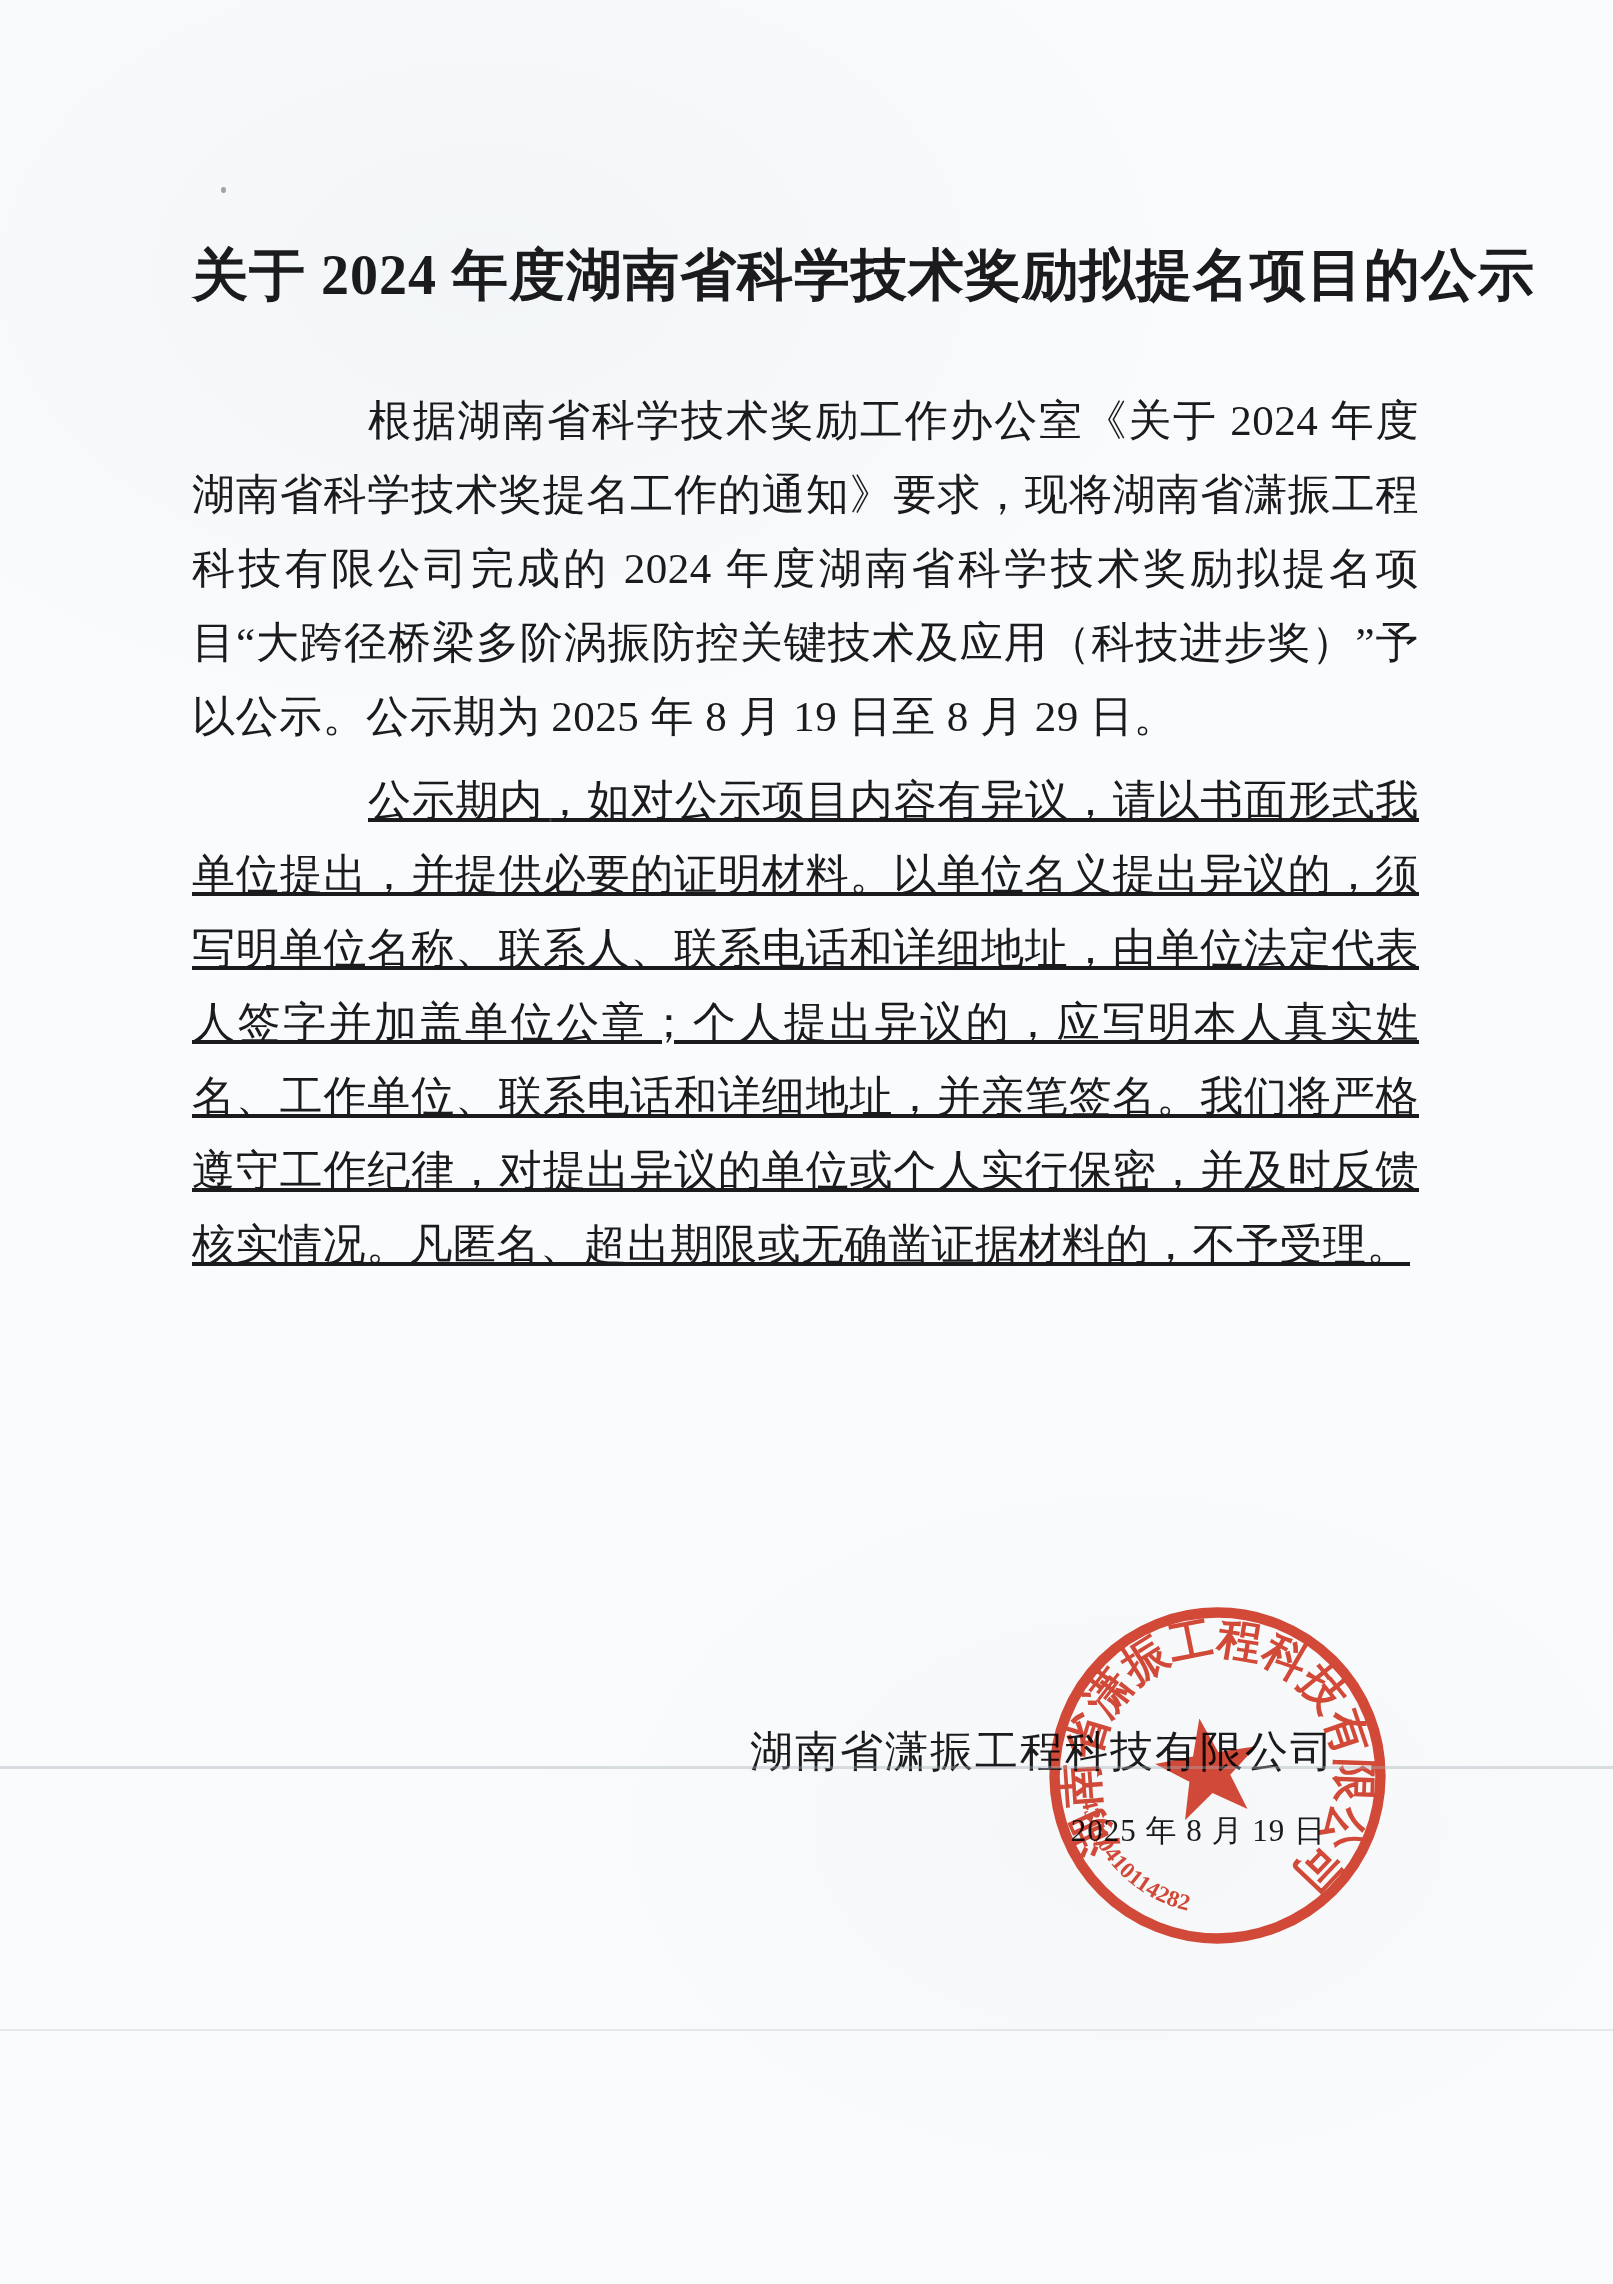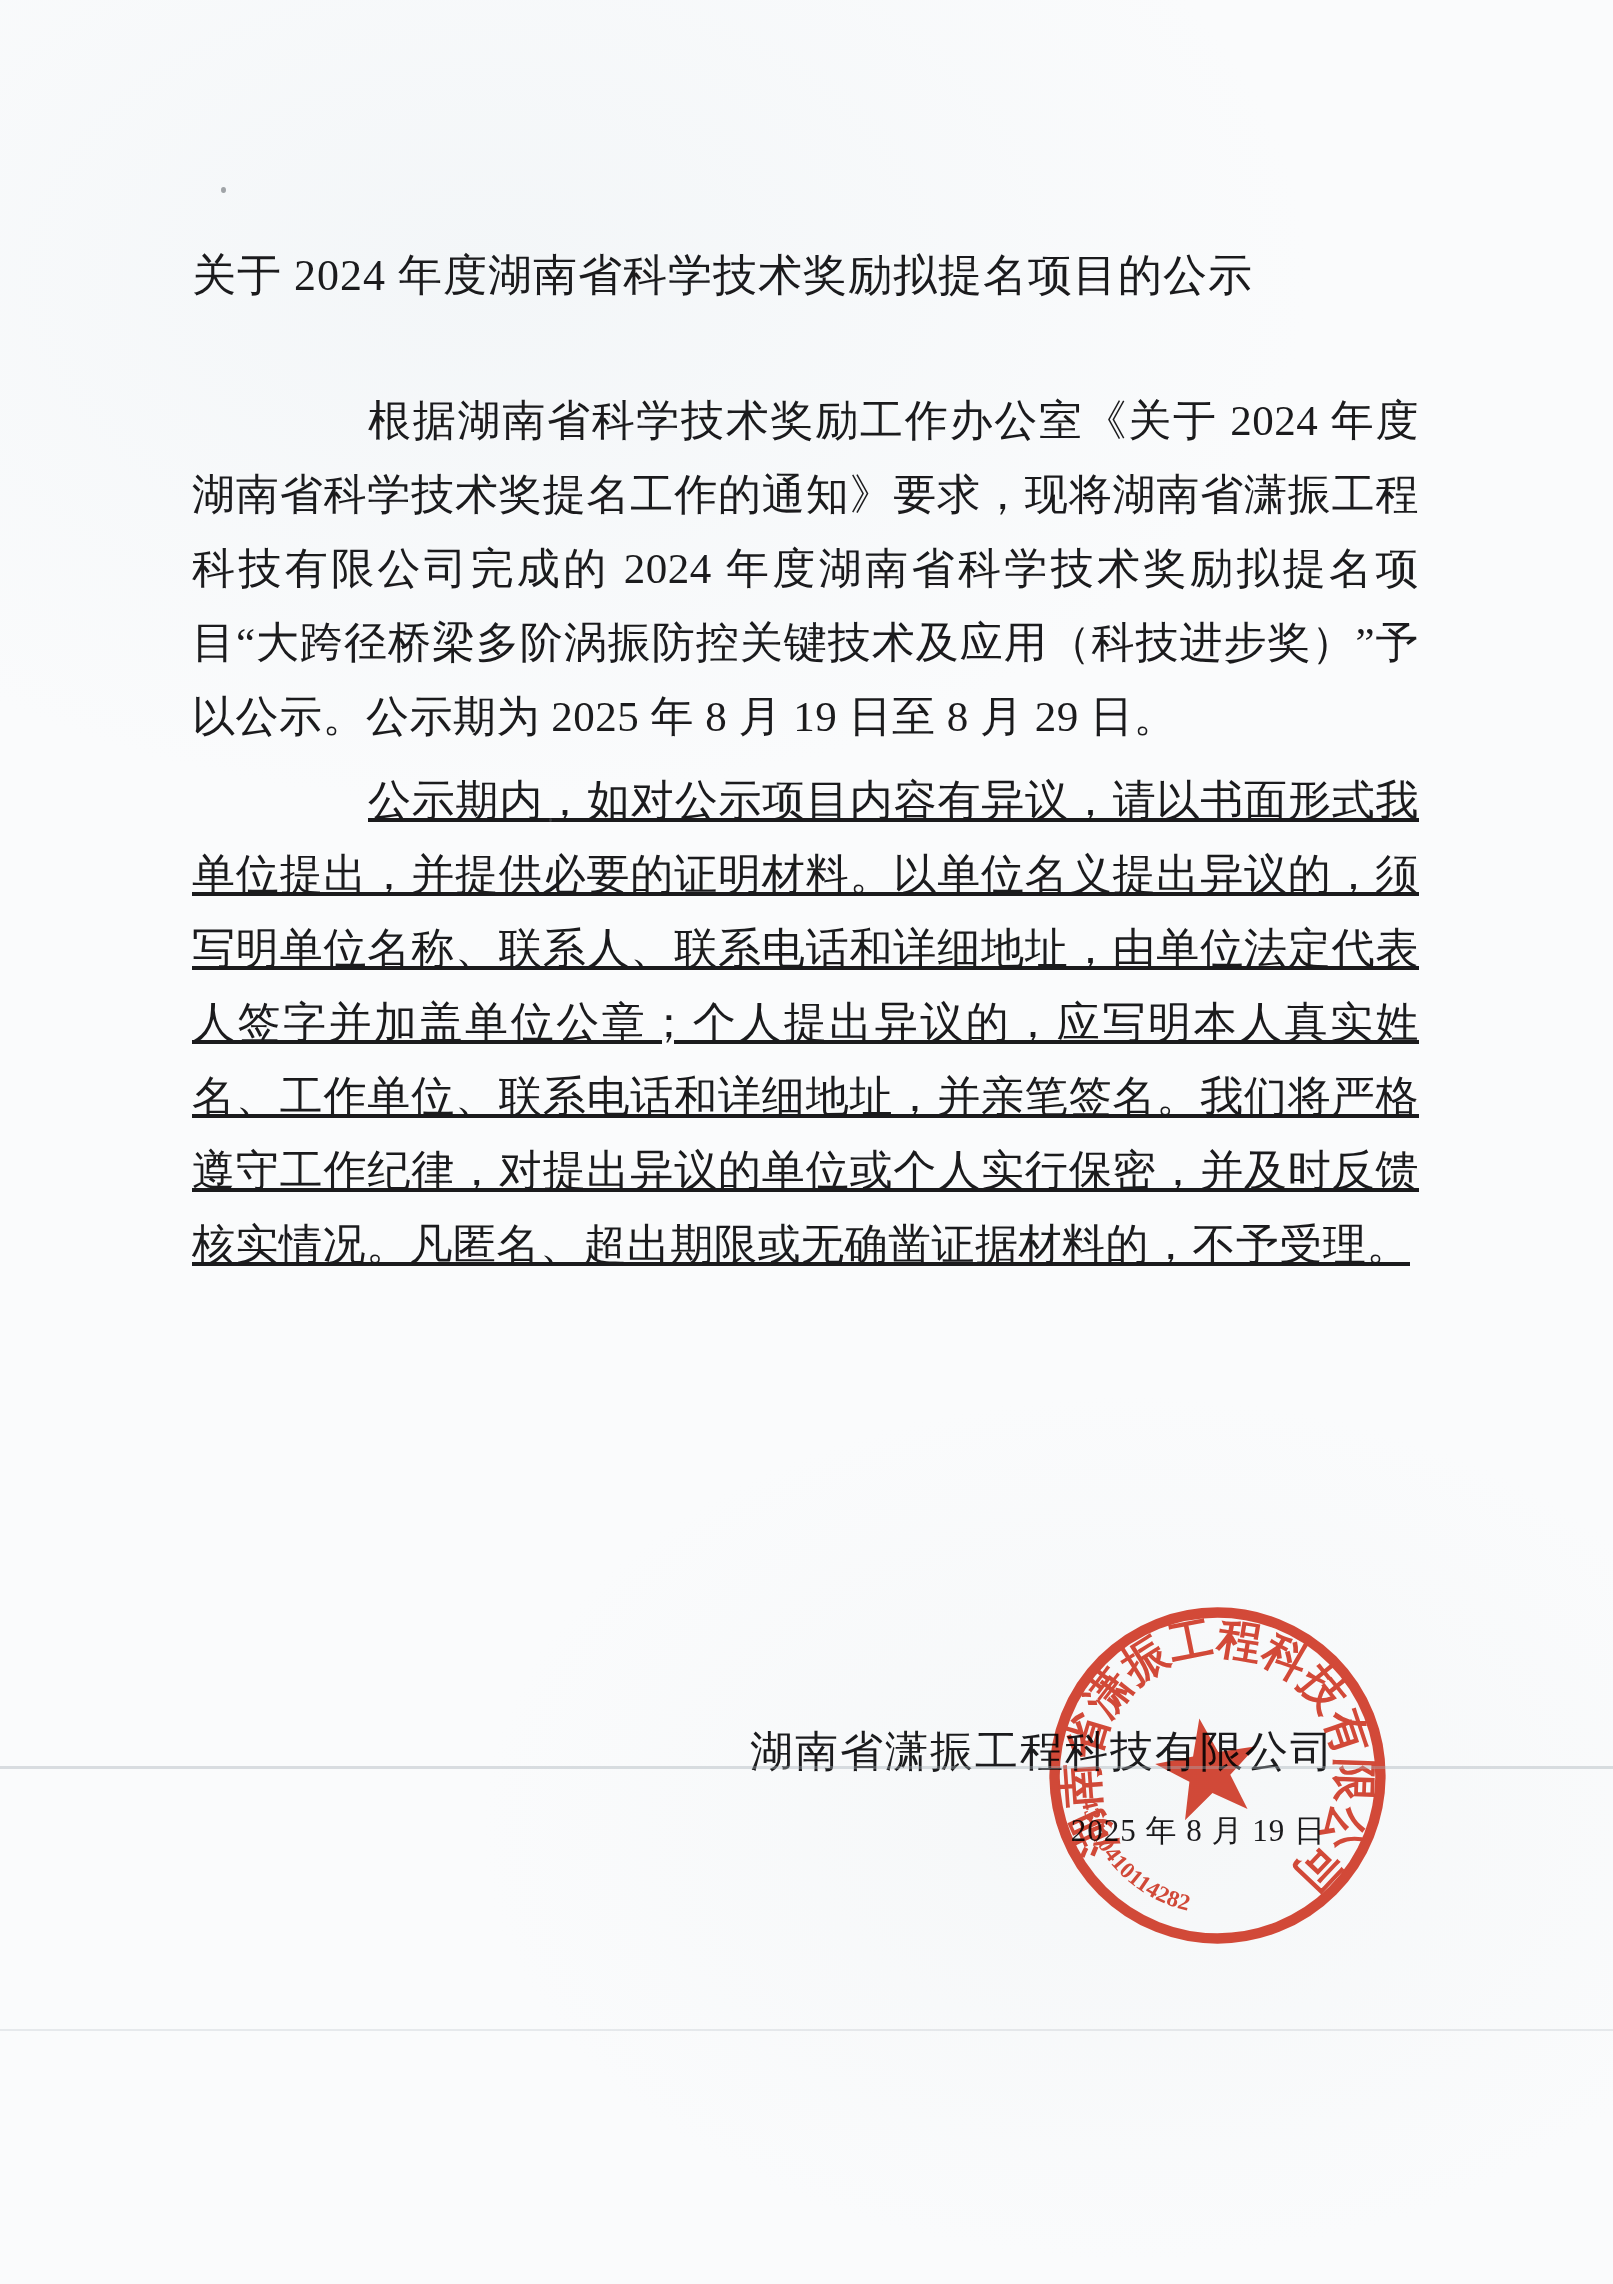--- a/index.html
+++ b/index.html
@@ -17,24 +17,24 @@
     color: #1b1b1d;
   }
   .content {
     position: absolute;
     left: 192px;
     top: 0;
     width: 1227px;
   }
   .doc-title {
     margin: 245px 0 0 0;
-    font-size: 44px;
+    font-size: 56px;
     line-height: 61px;
-    font-weight: 400;
-    text-align: left;
+    font-weight: 700;
+    text-align: center;
     letter-spacing: 1px;
     white-space: nowrap;
   }
   .para {
     font-size: 43px;
     line-height: 74px;
     text-align: justify;
     text-indent: 176px;
     letter-spacing: 0.5px;
   }

